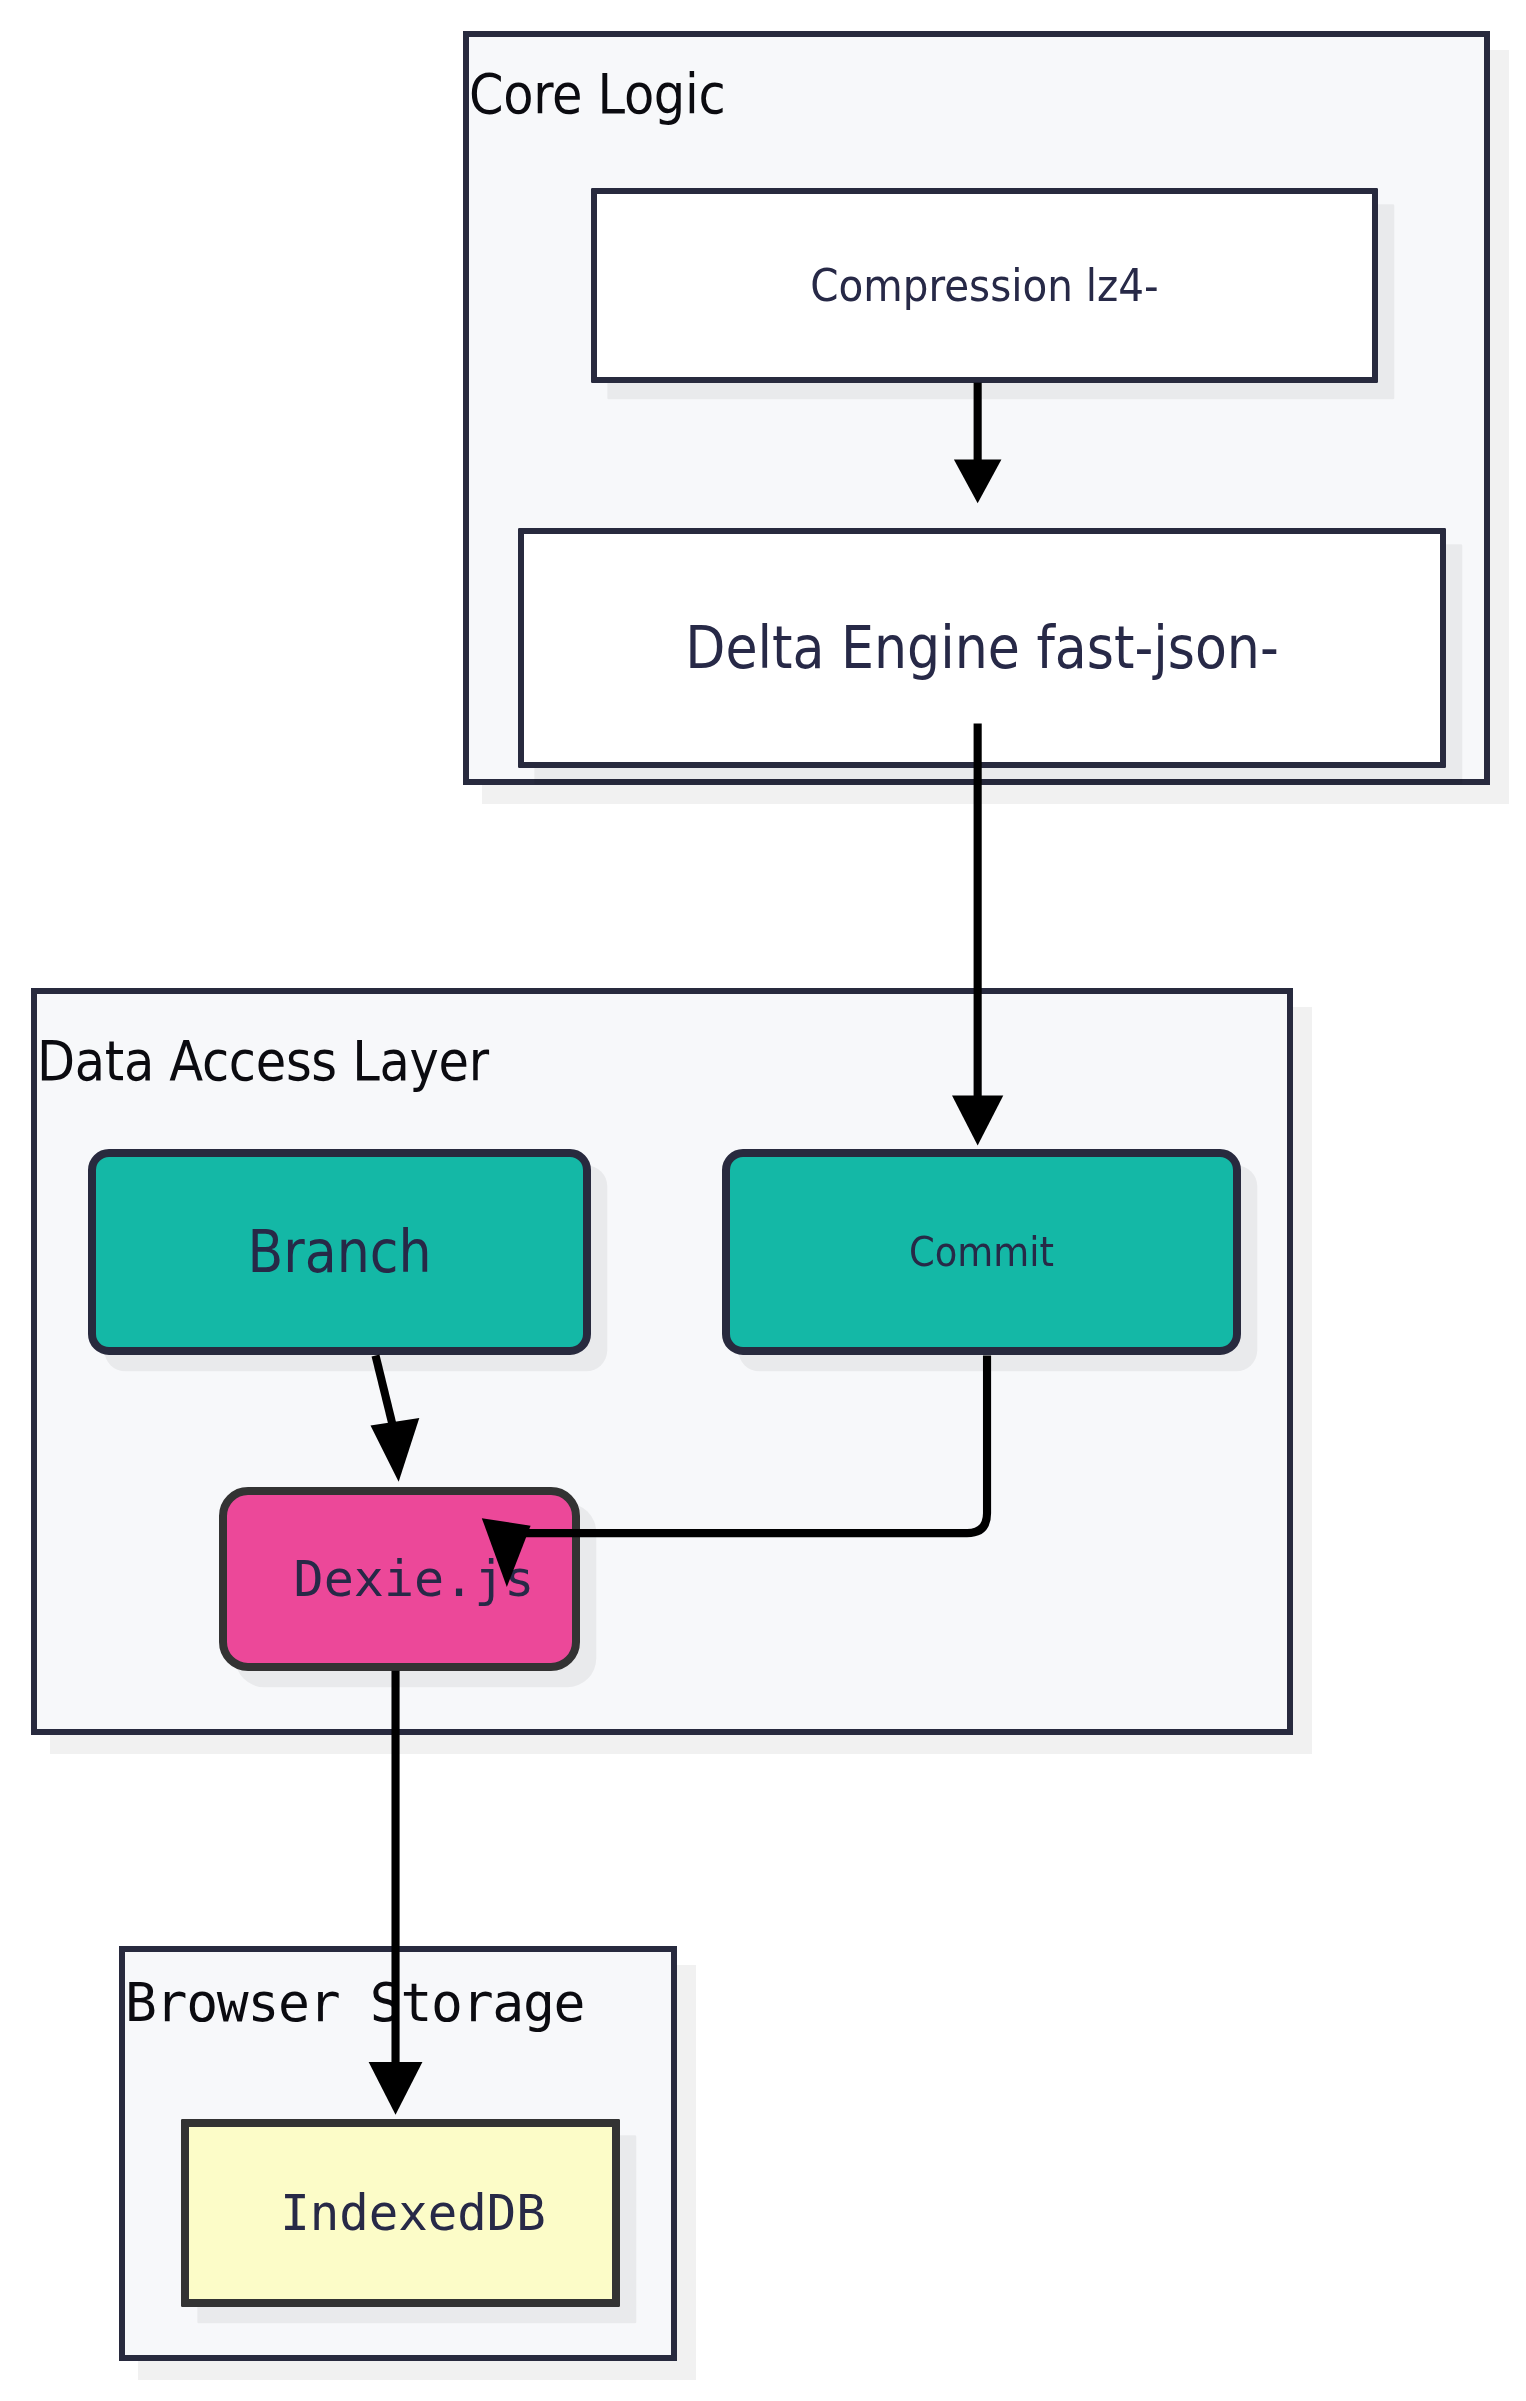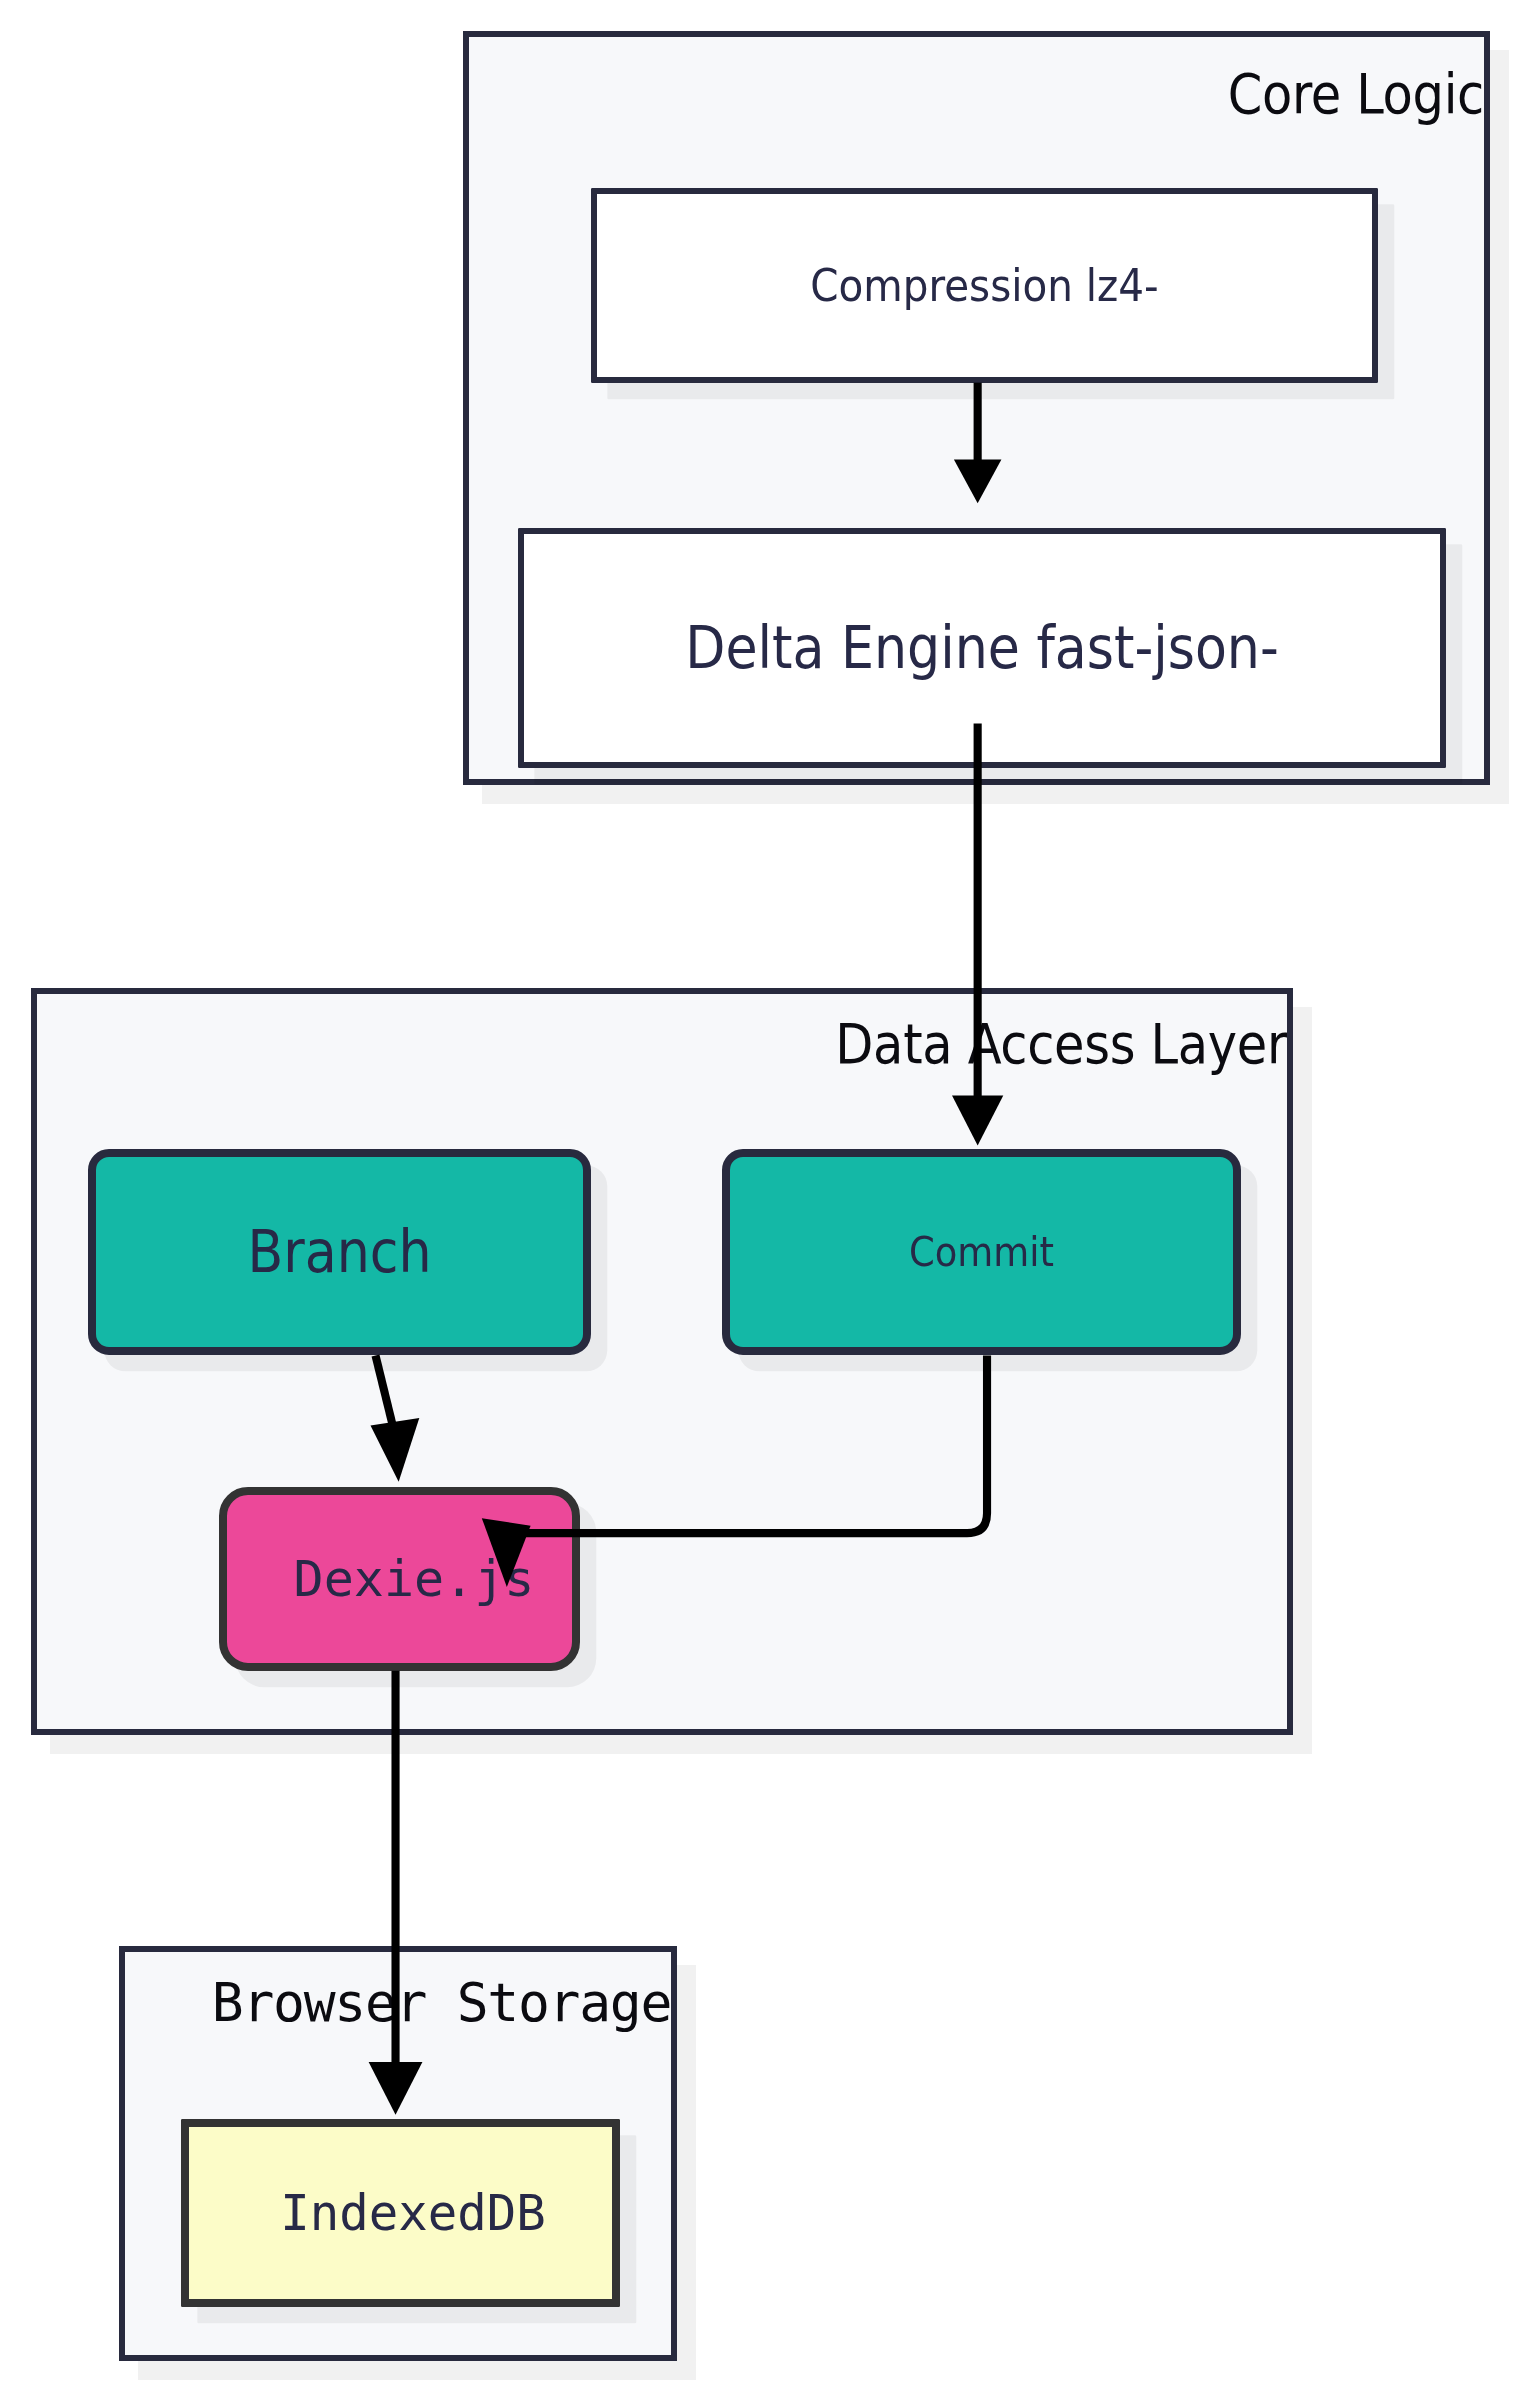--- a/index.html
+++ b/index.html
@@ -21,21 +21,21 @@
     position: absolute;
     background: #f7f8fa;
     border: 6.3px solid #282a3e;
     box-sizing: border-box;
     box-shadow: 19px 19px 0 0 rgba(0,0,0,0.055);
   }
   .cluster-title {
     position: absolute;
     left: 0;
     right: 0;
-    text-align: right;
+    text-align: left;
     color: #0b0b10;
     white-space: nowrap;
     overflow: hidden;
     font-weight: 400;
     letter-spacing: -0.3px;
   }
 
   
   .node {
     position: absolute;
@@ -108,21 +108,21 @@
 
   <div class="node rect fnt-cond" style="left:591px; top:188px; width:787px; height:195px;">
     <span class="node-label" style="font-size:45px; line-height:69px;">Compression lz4-</span>
   </div>
 
   <div class="node rect fnt-cond" style="left:518px; top:528px; width:928px; height:240px;">
     <span class="node-label" style="font-size:58px; line-height:69px;">Delta Engine fast-json-</span>
   </div>
 
   <div class="cluster" style="left:31px; top:988px; width:1262px; height:747px;">
-    <div class="cluster-title fnt-cond" style="top:19px; font-size:55px; line-height:63px;">Data Access Layer</div>
+    <div class="cluster-title fnt-cond" style="top:36px; font-size:55px; line-height:63px;">Data Access Layer</div>
   </div>
 
   <div class="node round fnt-cond" style="left:88px; top:1149px; width:503px; height:206px;">
     <span class="node-label" style="font-size:58px; line-height:69px;">Branch</span>
   </div>
 
   <div class="node round fnt-cond" style="left:722px; top:1149px; width:519px; height:206px;">
     <span class="node-label" style="font-size:41px; line-height:69px;">Commit</span>
   </div>
 

